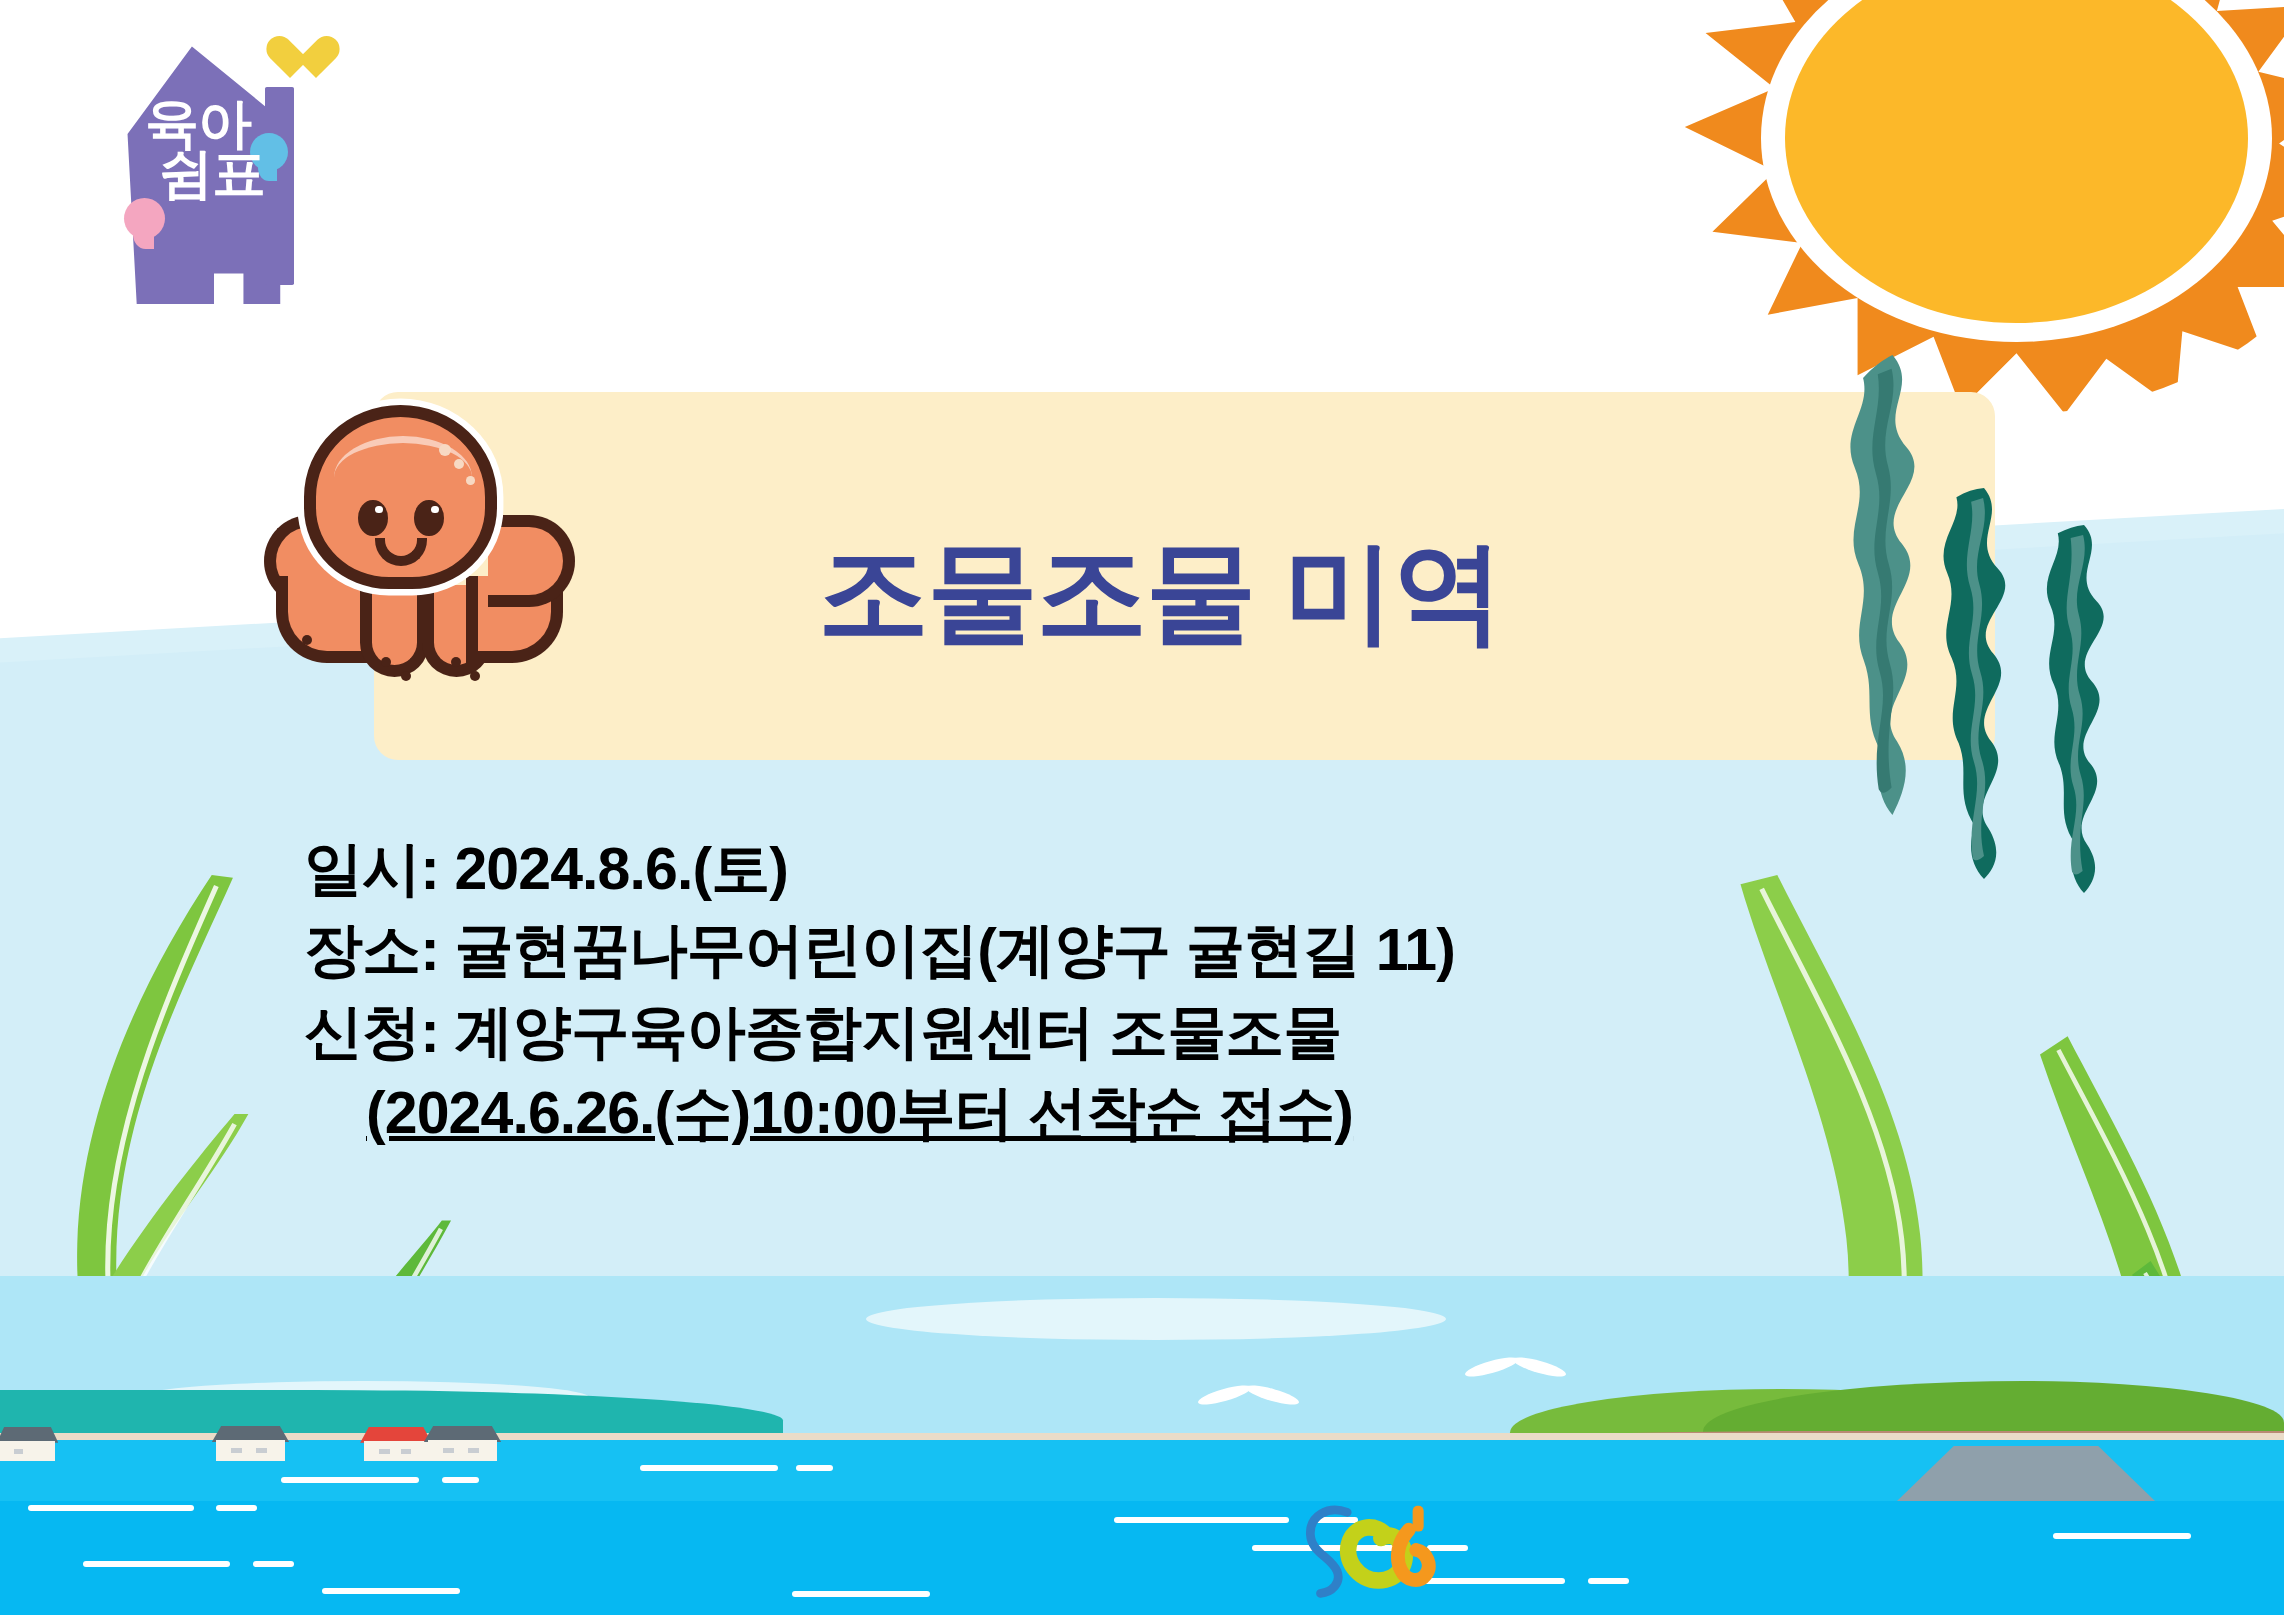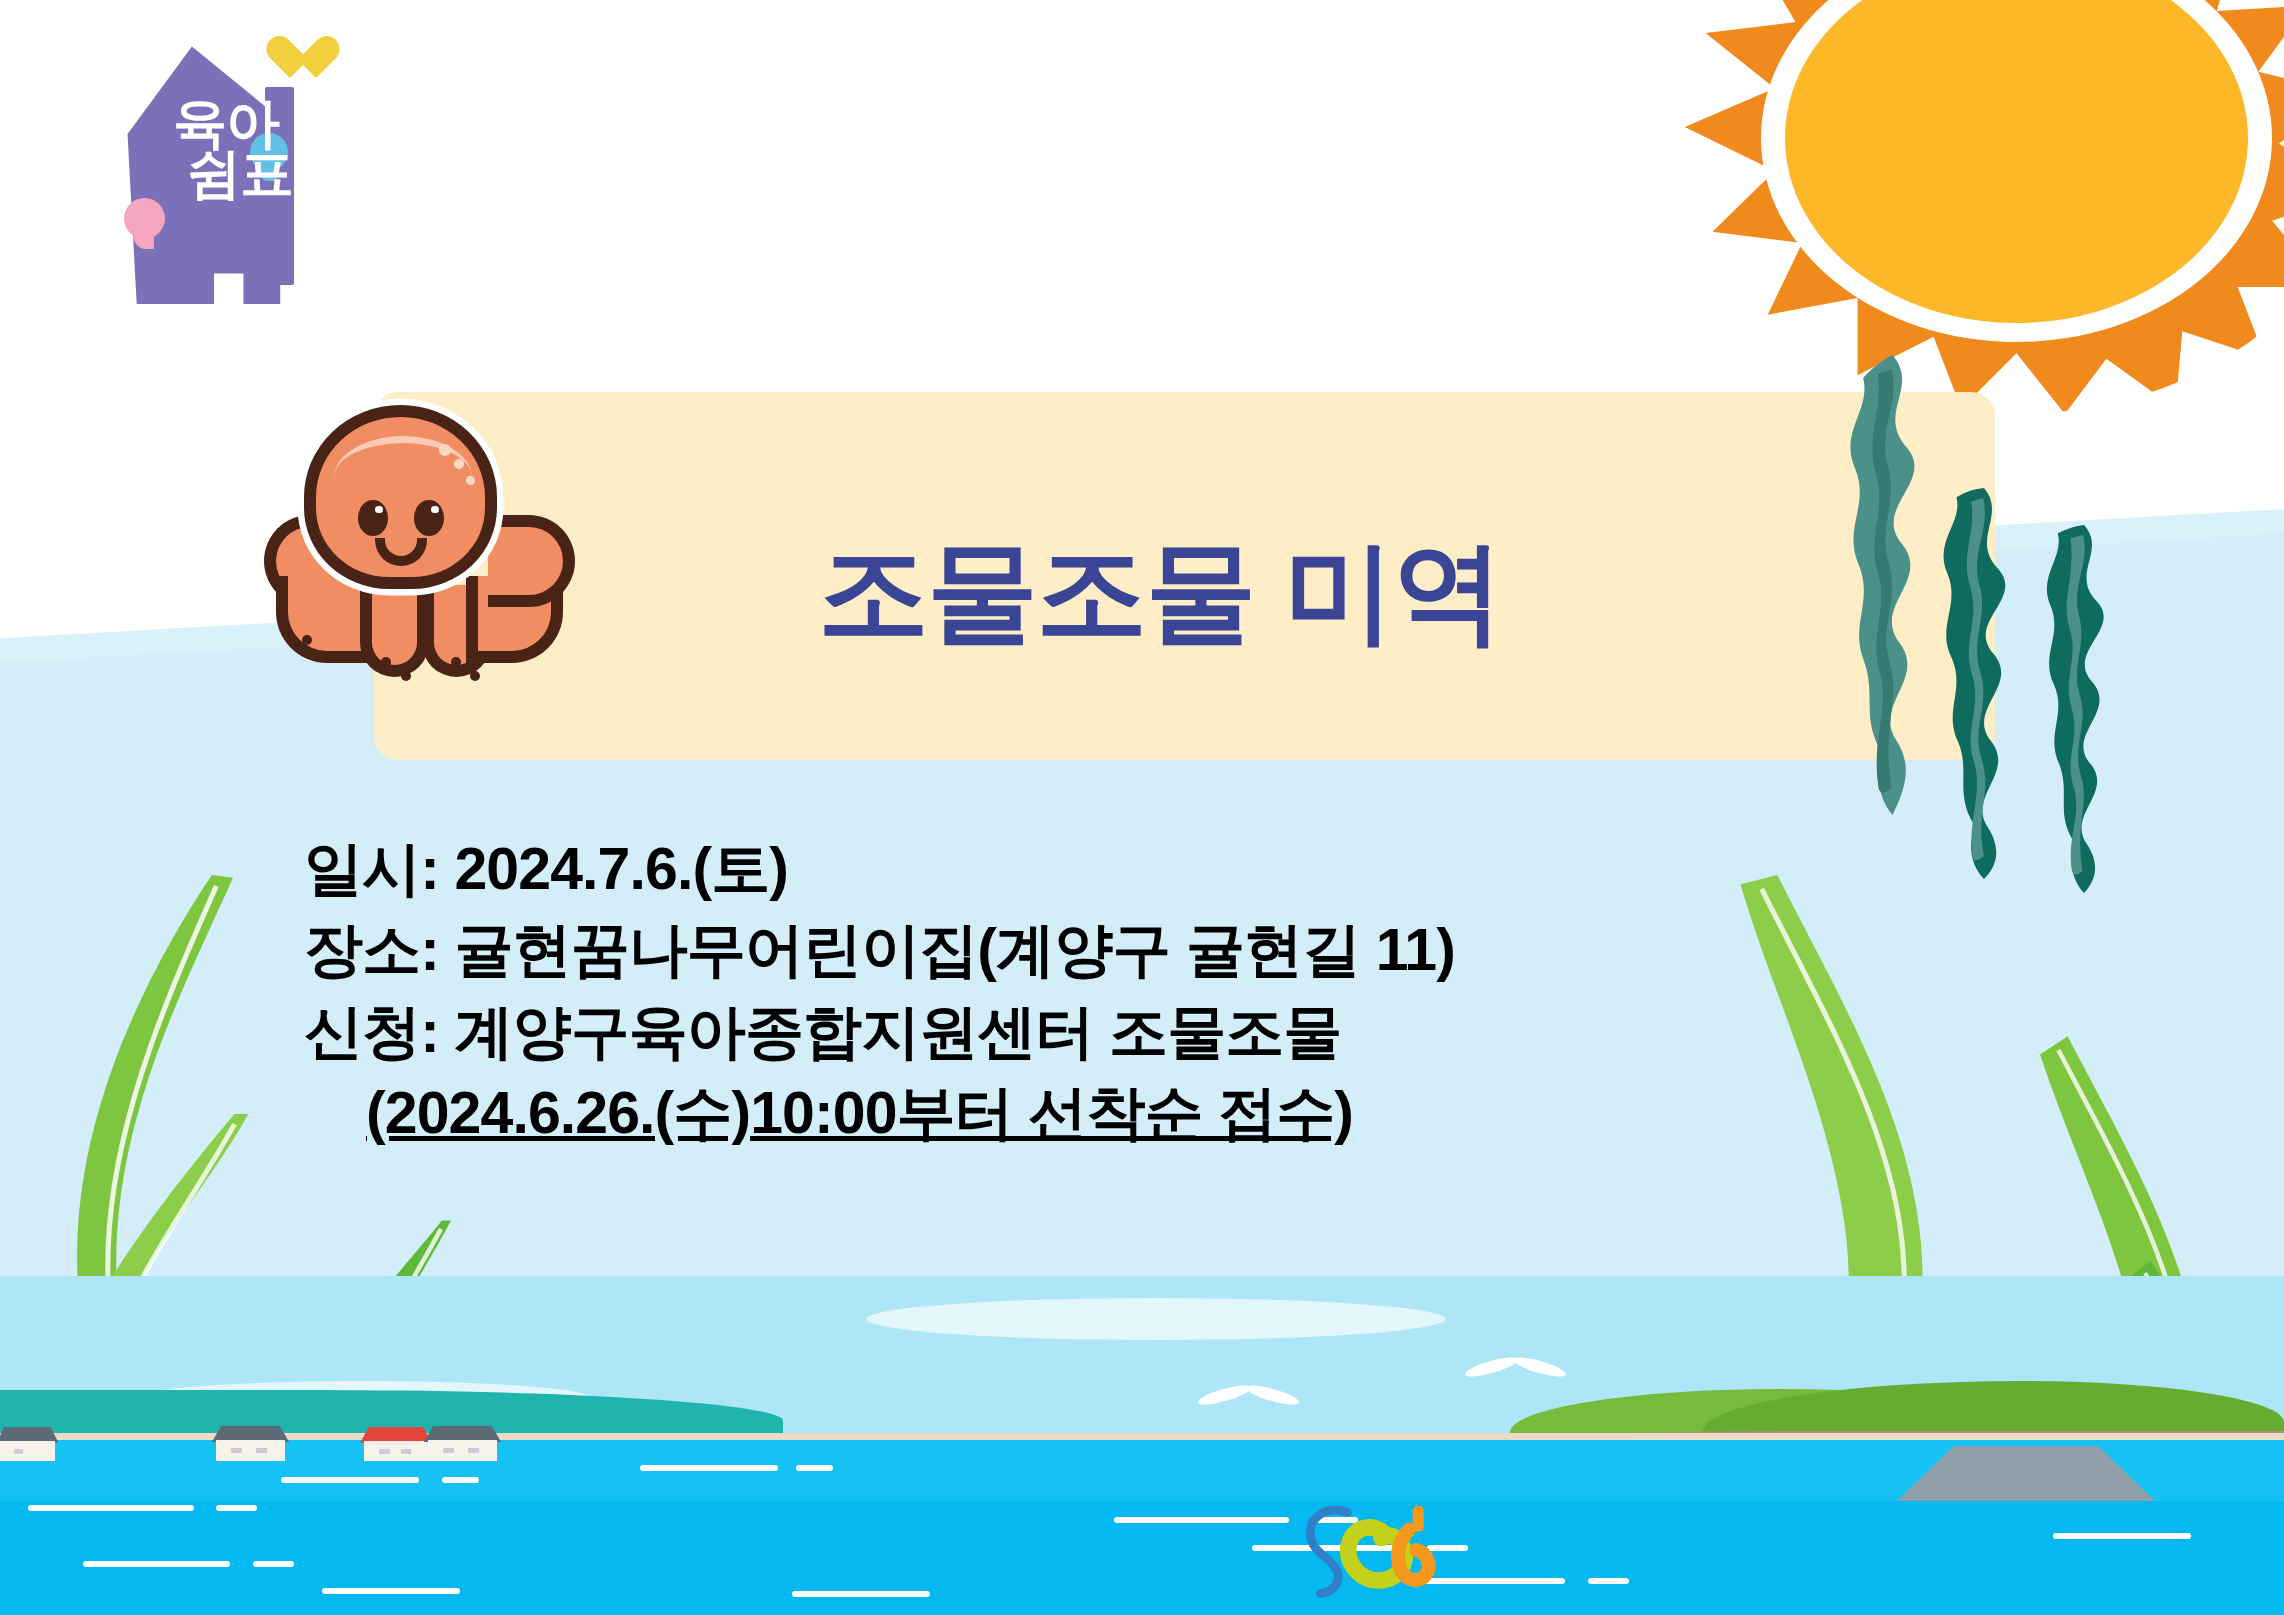--- a/index.html
+++ b/index.html
@@ -120,21 +120,20 @@
   }
   .logo-dot-pink::after{
     content:"";position:absolute;left:9.2px;top:27px;width:21px;height:24px;background:#f4a6c0;
     border-radius:0 0 0 60%;
   }
   .logo-text{
     position:absolute;left:69px;top:81px;width:147px;
     color:#ffffff;font-weight:700;line-height:0.92;letter-spacing:-0.9px;
     font-size:54px;text-align:left;
     font-family:"Liberation Sans",sans-serif;
-    margin-left:28px;
   }
   .logo-text .l2{display:block;margin-left:14px;}
 
   
   .program-title{
     position:absolute;left:594px;top:138px;width:1059px;
     text-align:center;
     font-size:91px;font-weight:900;letter-spacing:-2.8px;
     color:#f44c2e;
     text-shadow:5px 5.5px 0 #9a9a9a;
@@ -352,21 +351,21 @@
 
   <div class="blade" style="left:2132px;top:1261px;">
     <svg width="157" height="355" viewBox="0 0 340 770">
       <path d="M40 0 C140 160 260 340 278 520 C296 700 220 740 120 770 L0 770
                C110 690 180 600 166 470 C152 340 60 170 0 30 Z" fill="#5eb93a"></path>
       <path d="M28 26 C130 190 240 360 256 520 C272 680 200 730 110 760" fill="none" stroke="#ffffff" stroke-width="9" opacity=".8"></path>
     </svg>
   </div>
 
   <div class="body-block">
-    <div class="line">일시: 2024.7.6.(토)</div>
+    <div class="line">일시: 2024.8.6.(토)</div>
     <div class="line">장소: 귤현꿈나무어린이집(계양구 귤현길 11)</div>
     <div class="line">신청: 계양구육아종합지원센터 조물조물</div>
     <div class="line indent-2">(2024.6.26.(수)10:00부터 선착순 접수)</div>
   </div>
 
   <div class="sea-sky"></div>
 
   <div class="cloud-wisp" style="left:866px;top:1298px;width:580px;height:42px;"></div>
   <div class="cloud-wisp" style="left:138px;top:1381px;width:451px;height:33px;"></div>
 

